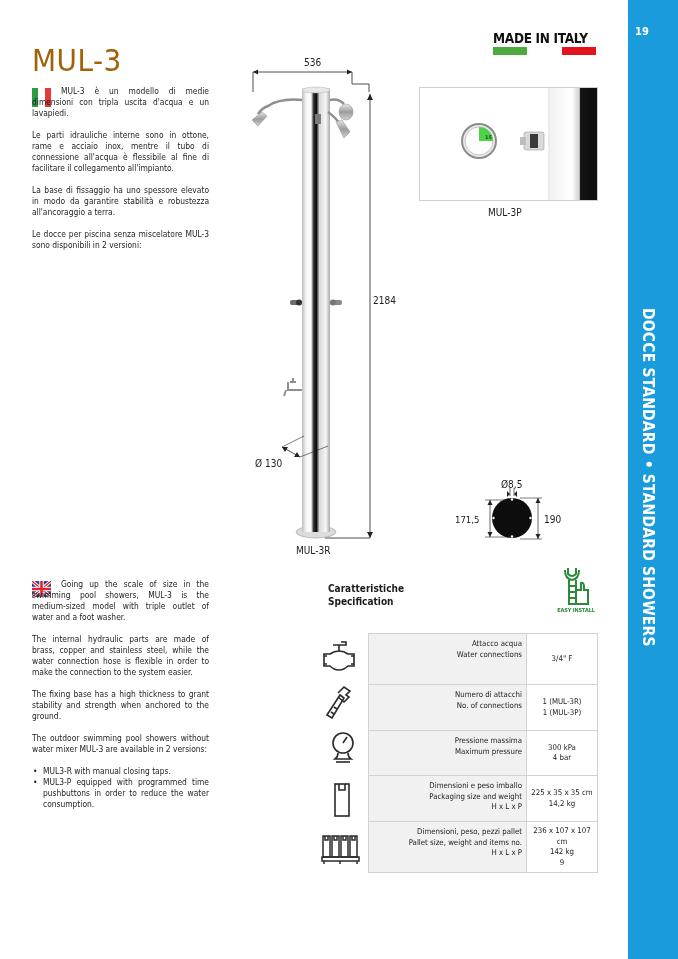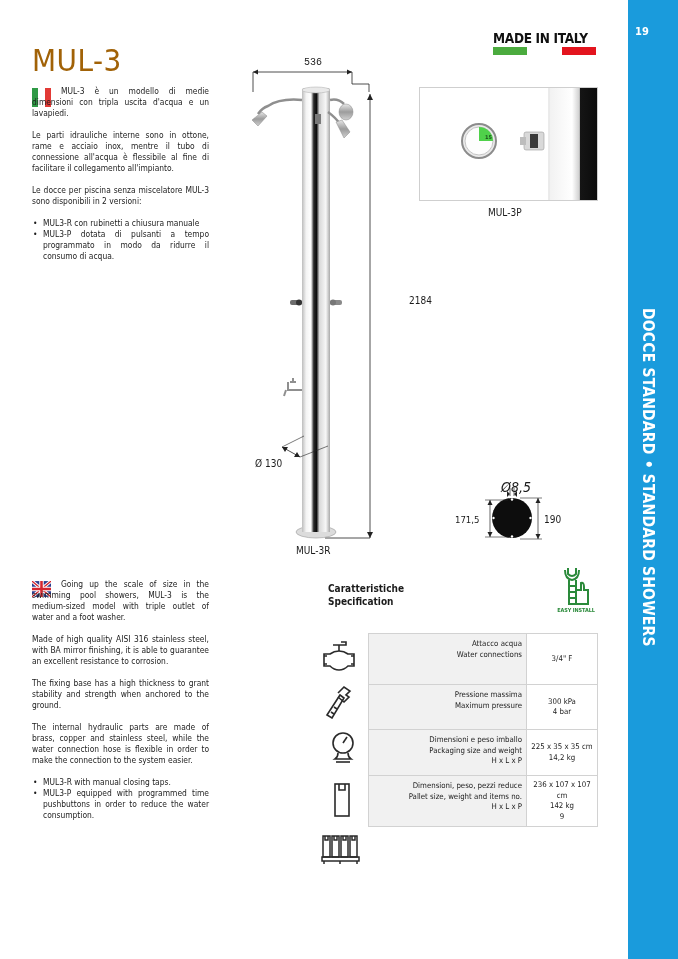--- a/index.html
+++ b/index.html
@@ -61,42 +61,39 @@
 
 <div class="flag" style="left:32px;top:88px;width:19px;height:19px;">
   <span style="width:6px;height:19px;background:#2f9a46;"></span>
   <span style="width:7px;height:19px;background:#fff;"></span>
   <span style="width:6px;height:19px;background:#e23a36;"></span>
 </div>
 
 <div class="text-block" style="left:32px;top:86px;width:177px;">
   <p style="text-indent:29px;">MUL-3 è un modello di medie dimensioni con tripla uscita d'acqua e un lavapiedi.</p>
   <p>Le parti idrauliche interne sono in ottone, rame e acciaio inox, mentre il tubo di connessione all'acqua è flessibile al fine di facilitare il collegamento all'impianto.</p>
+  <p>La base di fissaggio ha uno spessore elevato in modo da garantire stabilità e robustezza all'ancoraggio a terra.</p>
   <p>Le docce per piscina senza miscelatore MUL-3 sono disponibili in 2 versioni:</p>
-  <ul>
-    <li>MUL3-R con rubinetti a chiusura manuale</li>
-    <li>MUL3-P dotata di pulsanti a tempo programmato in modo da ridurre il consumo di acqua.</li>
-  </ul>
 </div>
 
 <div style="position:absolute;left:32px;top:581px;width:19px;height:16px;">
   <svg width="19" height="16" viewBox="0 0 60 50">
     <rect width="60" height="50" fill="#2a3d8f"></rect>
     <path d="M0,0 L60,50 M60,0 L0,50" stroke="#fff" stroke-width="10"></path>
     <path d="M0,0 L60,50 M60,0 L0,50" stroke="#d3262f" stroke-width="4"></path>
     <path d="M30,0 V50 M0,25 H60" stroke="#fff" stroke-width="14"></path>
     <path d="M30,0 V50 M0,25 H60" stroke="#d3262f" stroke-width="8"></path>
   </svg>
 </div>
 
 <div class="text-block" style="left:32px;top:579px;width:177px;">
   <p style="text-indent:29px;">Going up the scale of size in the swimming pool showers, MUL-3 is the medium-sized model with triple outlet of water and a foot washer.</p>
-  <p>Made of high quality AISI 316 stainless steel, with BA mirror finishing, it is able to guarantee an excellent resistance to corrosion.</p>
+  <p>The internal hydraulic parts are made of brass, copper and stainless steel, while the water connection hose is flexible in order to make the connection to the system easier.</p>
   <p>The fixing base has a high thickness to grant stability and strength when anchored to the ground.</p>
-  <p>The internal hydraulic parts are made of brass, copper and stainless steel, while the water connection hose is flexible in order to make the connection to the system easier.</p>
+  <p>The outdoor swimming pool showers without water mixer MUL-3 are available in 2 versions:</p>
   <ul>
     <li>MUL3-R with manual closing taps.</li>
     <li>MUL3-P equipped with programmed time pushbuttons in order to reduce the water consumption.</li>
   </ul>
 </div>
 
 <div style="position:absolute;left:240px;top:60px;width:180px;height:490px;">
   <svg width="180" height="490" viewBox="0 0 180 490">
     <defs>
       <linearGradient id="steel" x1="0" x2="1" y1="0" y2="0">
@@ -149,22 +146,22 @@
     <path d="M48,322 L48,330 L62,330 M50,322 L56,322 M53,318 L53,322" fill="none" stroke="#8f8f8f" stroke-width="2"></path>
     <path d="M46,330 L44,336" stroke="#8f8f8f" stroke-width="2"></path>
 
     <line x1="42" y1="387" x2="60" y2="397" stroke="#222" stroke-width="0.8"></line>
     <polygon points="42,387 48,387 45,392" fill="#222"></polygon>
     <polygon points="60,397 54,397 57,392" fill="#222"></polygon>
     <line x1="42" y1="387" x2="64" y2="376" stroke="#222" stroke-width="0.6"></line>
     <line x1="60" y1="397" x2="88" y2="386" stroke="#222" stroke-width="0.6"></line>
   </svg>
 </div>
-<div class="dim-label" style="left:304px;top:57px;font-family:Liberation Mono, monospace;">536</div>
-<div class="dim-label" style="left:373px;top:295px;margin-left:36px;">2184</div>
+<div class="dim-label" style="left:304px;top:57px;">536</div>
+<div class="dim-label" style="left:373px;top:295px;">2184</div>
 <div class="dim-label" style="left:255px;top:458px;">Ø 130</div>
 <div class="caption" style="left:296px;top:545px;">MUL-3R</div>
 
 <div class="inset">
   <svg width="179" height="114" viewBox="0 0 179 114">
     <defs>
       <linearGradient id="insetCol" x1="0" x2="1" y1="0" y2="0">
         <stop offset="0" stop-color="#f2f2f2"></stop>
         <stop offset="0.45" stop-color="#ffffff"></stop>
         <stop offset="0.6" stop-color="#cfcfcf"></stop>
@@ -201,21 +198,21 @@
     <polygon points="10,49 7.5,44 12.5,44" fill="#222"></polygon>
     <line x1="5" y1="12" x2="28" y2="12" stroke="#222" stroke-width="0.6"></line>
     <line x1="5" y1="49" x2="28" y2="49" stroke="#222" stroke-width="0.6"></line>
     <line x1="58" y1="10" x2="58" y2="51" stroke="#222" stroke-width="0.7"></line>
     <polygon points="58,10 55.5,15 60.5,15" fill="#222"></polygon>
     <polygon points="58,51 55.5,46 60.5,46" fill="#222"></polygon>
     <line x1="40" y1="10" x2="62" y2="10" stroke="#222" stroke-width="0.6"></line>
     <line x1="40" y1="51" x2="62" y2="51" stroke="#222" stroke-width="0.6"></line>
   </svg>
 </div>
-<div class="dim-label" style="left:501px;top:479px;font-size:14px;font-style:italic;">Ø8,5</div>
+<div class="dim-label" style="left:501px;top:479px;font-size:10px;">Ø8,5</div>
 <div class="dim-label" style="left:455px;top:514px;font-size:9.5px;">171,5</div>
 <div class="dim-label" style="left:544px;top:514px;font-size:10px;">190</div>
 
 <div class="spec-title">
   <div>Caratteristiche</div>
   <div>Specification</div>
 </div>
 
 <div class="easy-install">
   <svg width="30" height="40" viewBox="0 0 30 40" style="display:block;margin:0 auto;">
@@ -283,20 +280,30 @@
   <tbody>
       <tr class="r0">
     <td class="k">
       <div>Attacco acqua</div>
       <div>Water connections</div>
     </td>
     <td class="v">
       <div>3/4" F</div>
     </td>
   </tr>
+  <tr class="r1">
+    <td class="k">
+      <div>Numero di attacchi</div>
+      <div>No. of connections</div>
+    </td>
+    <td class="v">
+      <div>1 (MUL-3R)</div>
+      <div>1 (MUL-3P)</div>
+    </td>
+  </tr>
   <tr class="r2">
     <td class="k">
       <div>Pressione massima</div>
       <div>Maximum pressure</div>
     </td>
     <td class="v">
       <div>300 kPa</div>
       <div>4 bar</div>
     </td>
   </tr>
@@ -306,21 +313,21 @@
       <div>Packaging size and weight</div>
       <div>H x L x P</div>
     </td>
     <td class="v">
       <div>225 x 35 x 35 cm</div>
       <div>14,2 kg</div>
     </td>
   </tr>
   <tr class="r4">
     <td class="k">
-      <div>Dimensioni, peso, pezzi reduce</div>
+      <div>Dimensioni, peso, pezzi pallet</div>
       <div>Pallet size, weight and items no.</div>
       <div>H x L x P</div>
     </td>
     <td class="v">
       <div>236 x 107 x 107 cm</div>
       <div>142 kg</div>
       <div>9</div>
     </td>
   </tr>
 </tbody>

